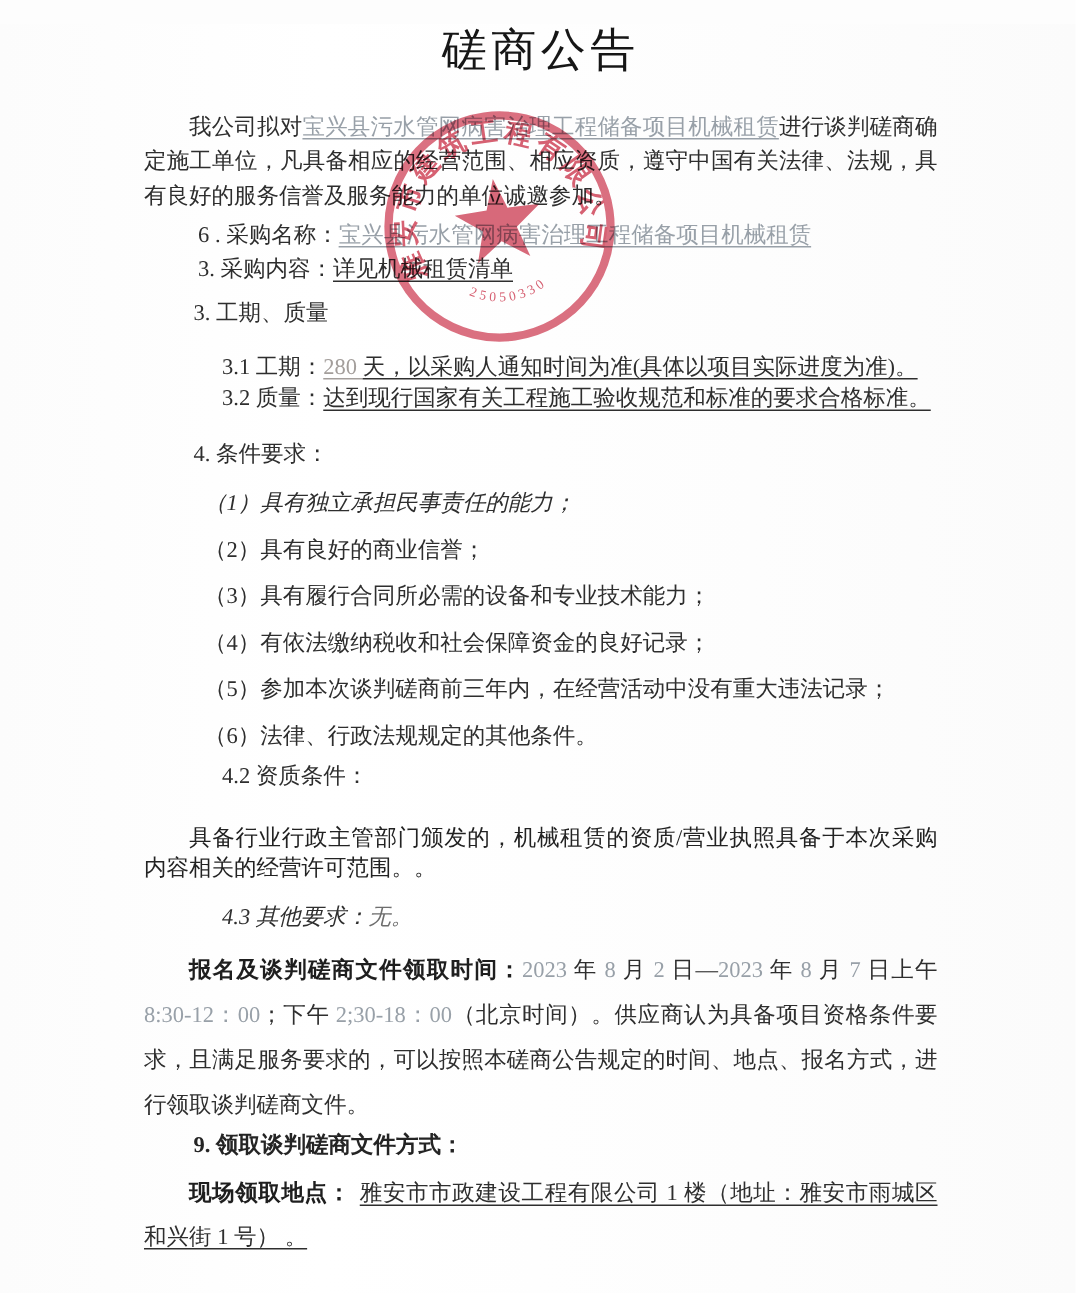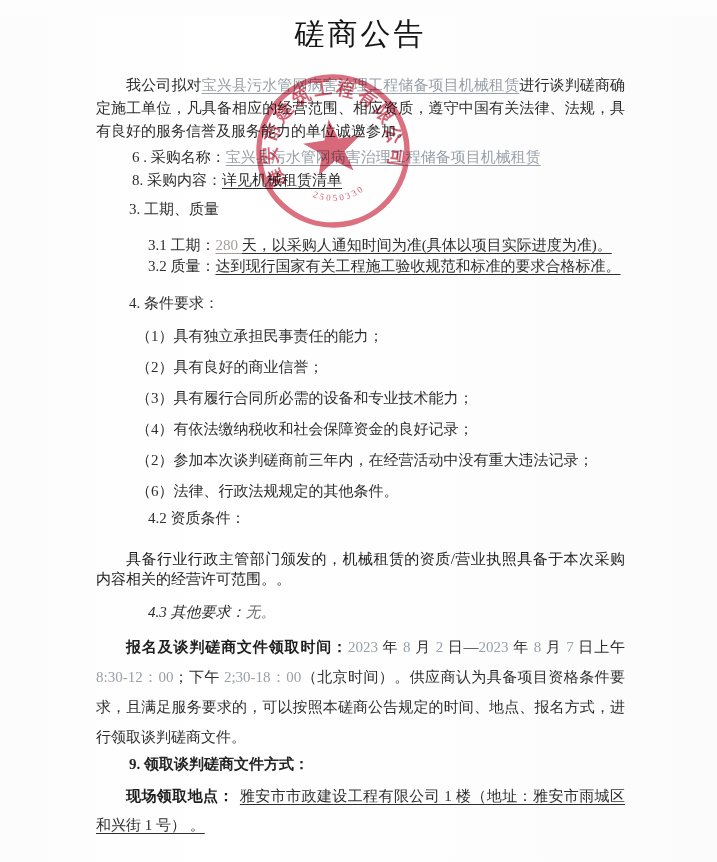--- a/index.html
+++ b/index.html
@@ -45,21 +45,21 @@
   .item-l2{ padding-left:52px; }
   .nowrap{ white-space:nowrap; }
   .mt-item1{ margin-top:4px; }
   .mt-item2{ margin-top:2px; }
   .mt-sec3{ margin-top:8px; }
   .mt-s31{ margin-top:15px; }
   .mt-s32{ }
   .mt-sec4{ margin-top:16px; }
   .mt-s41{ margin-top:23px; }
   .cond-list > div{ margin-top:10px; padding-left:40px; }
-  .cond-list > div:first-child{ margin-top:12px; }
+  .cond-list > div:first-child{ margin-top:12px;font-style:italic; }
   .mt-s42{ margin-top:6px; }
   .s42-body{ margin-top:20px; line-height:20px; text-indent:2em; font-weight:normal; color:#222; }
   .mt-s43{ margin-top:13px;font-style:italic; }
   .reg{ margin-top:9px; line-height:30px; text-indent:2em; }
   .reg .lbl{ font-weight:bold; color:#1e1e1e; }
   .mt-item5{ margin-top:2px; font-weight:bold; color:#242424; }
   .pickup{ margin-top:7px; line-height:29px; text-indent:2em; }
   .pickup .lbl{ font-weight:bold; color:#1e1e1e; }
   .pickup .loc{ padding-left:6px; }
   
@@ -80,37 +80,37 @@
 
 <div class="page">
   <div class="doc">
 
     <div class="title">磋商公告</div>
 
     <div class="para intro"><span>我公司拟对</span><span class="u faded">宝兴县污水管网病害治理工程储备项目机械租赁</span><span>进行谈判磋商确定施工单位，凡具备相应的经营范围、相应资质，遵守中国有关法律、法规，具有良好的服务信誉及服务能力的单位诚邀参加。</span></div>
 
     <div class="item-l1 mt-item1 nowrap"><span>6 . 采购名称：</span><span class="u faded">宝兴县污水管网病害治理工程储备项目机械租赁</span></div>
 
-    <div class="item-l1 mt-item2 nowrap"><span>8.  采购内容：</span><span class="u">详见机械租赁清单</span></div>
+    <div class="item-l1 mt-item2 nowrap"><span>3.  采购内容：</span><span class="u">详见机械租赁清单</span></div>
 
     <div class="item-l1b mt-sec3">3. 工期、质量</div>
 
     <div class="item-l2 mt-s31 nowrap"><span>3.1 工期：</span><span class="u faded-warm">280 </span><span class="u">天，以采购人通知时间为准(具体以项目实际进度为准)。</span></div>
 
     <div class="item-l2 mt-s32 nowrap"><span>3.2 质量：</span><span class="u">达到现行国家有关工程施工验收规范和标准的要求合格标准。</span></div>
 
     <div class="item-l1b mt-sec4">4. 条件要求：</div>
 
 
     <div class="cond-list">
         <div>（1）具有独立承担民事责任的能力；</div>
         <div>（2）具有良好的商业信誉；</div>
         <div>（3）具有履行合同所必需的设备和专业技术能力；</div>
         <div>（4）有依法缴纳税收和社会保障资金的良好记录；</div>
-        <div>（2）参加本次谈判磋商前三年内，在经营活动中没有重大违法记录；</div>
+        <div>（5）参加本次谈判磋商前三年内，在经营活动中没有重大违法记录；</div>
         <div>（6）法律、行政法规规定的其他条件。</div>
       </div>
 
     <div class="item-l2 mt-s42">4.2 资质条件：</div>
 
     <div class="para s42-body">具备行业行政主管部门颁发的，机械租赁的资质/营业执照具备于本次采购内容相关的经营许可范围。。</div>
 
     <div class="item-l2 mt-s43"><span>4.3 其他要求：</span><span class="dim">无。</span></div>
 
     <div class="para reg"><span class="lbl">报名及谈判磋商文件领取时间：</span><span><span class="faded">2023</span><span> 年 </span><span class="faded">8</span><span> 月 </span><span class="faded">2</span><span> 日—</span><span class="faded">2023</span><span> 年 </span><span class="faded">8</span><span> 月 </span><span class="faded">7</span><span> 日上午 </span><span class="faded">8:30-12：00</span><span>；下午 </span><span class="faded">2;30-18：00</span><span>（北京时间）。</span></span><span>供应商认为具备项目资格条件要求，且满足服务要求的，可以按照本磋商公告规定的时间、地点、报名方式，进行领取谈判磋商文件。</span></div>

